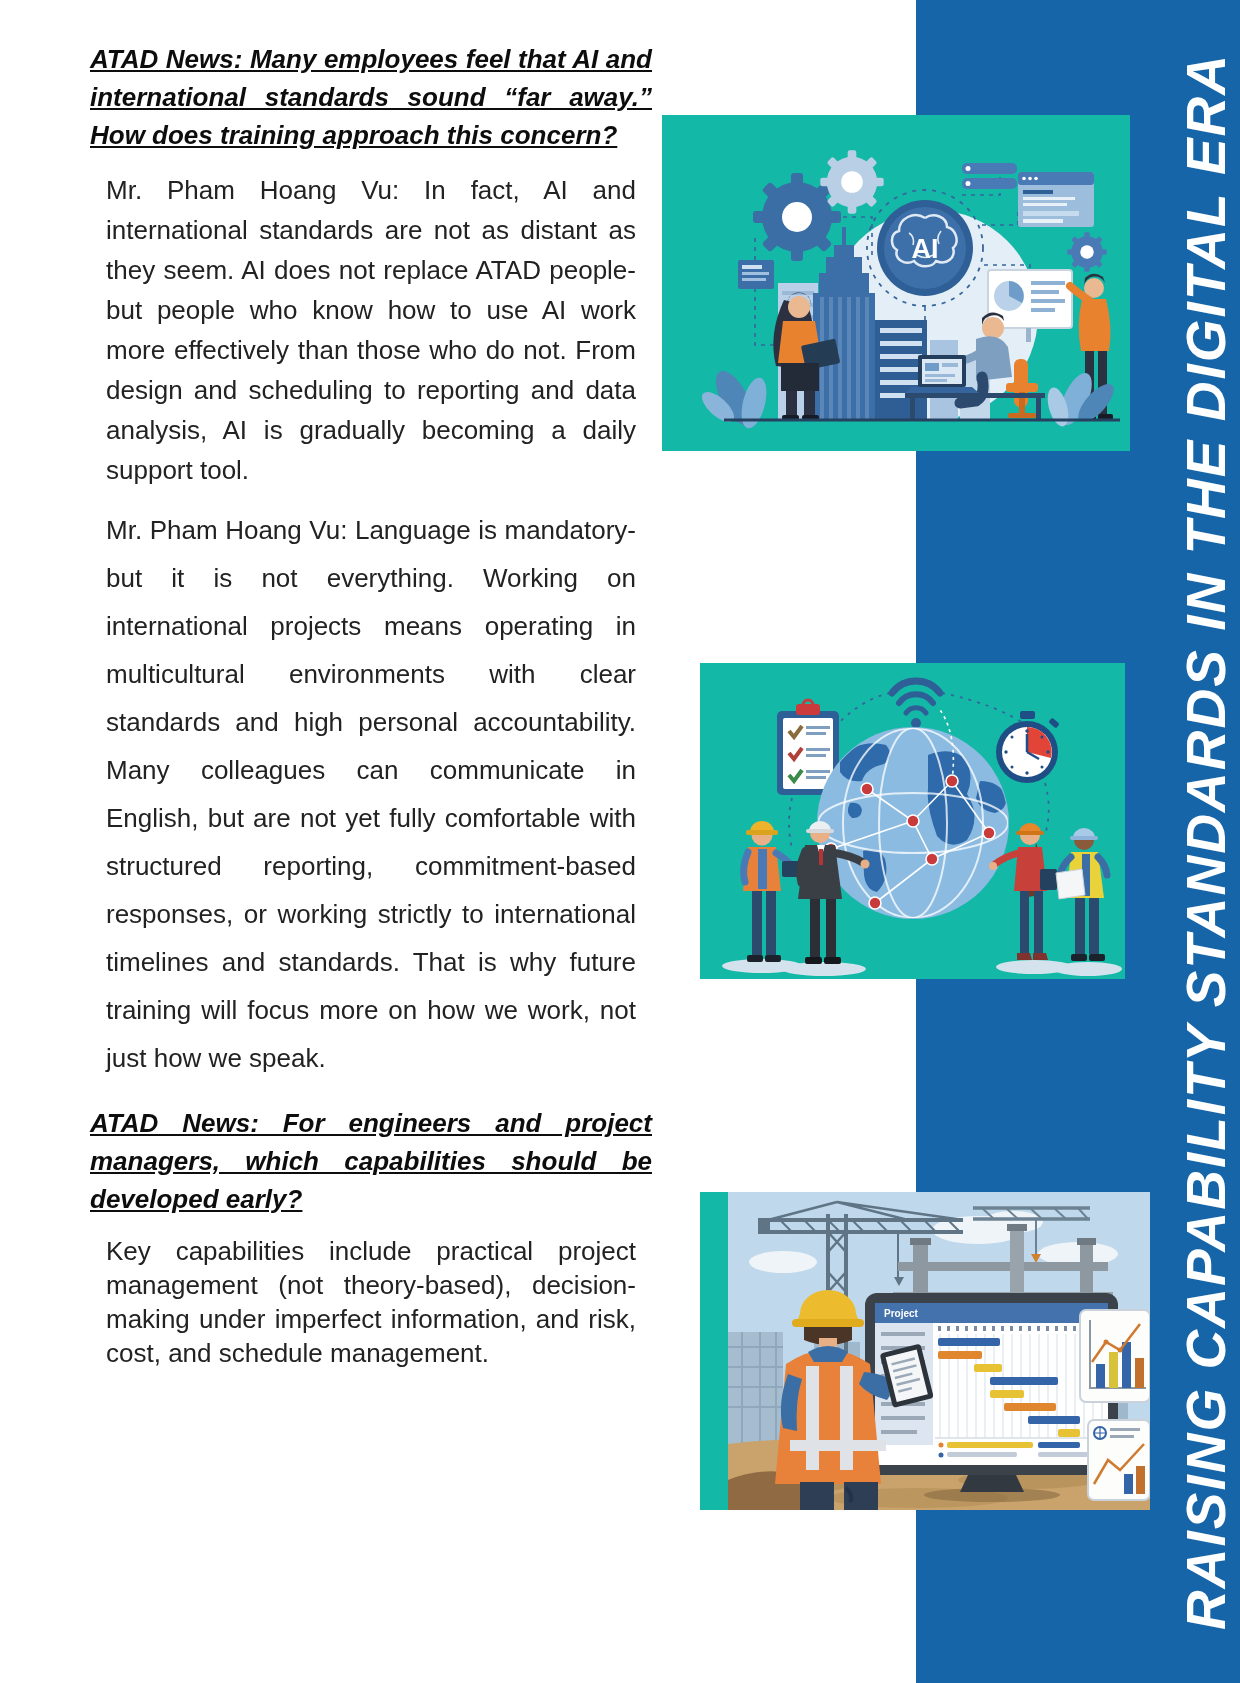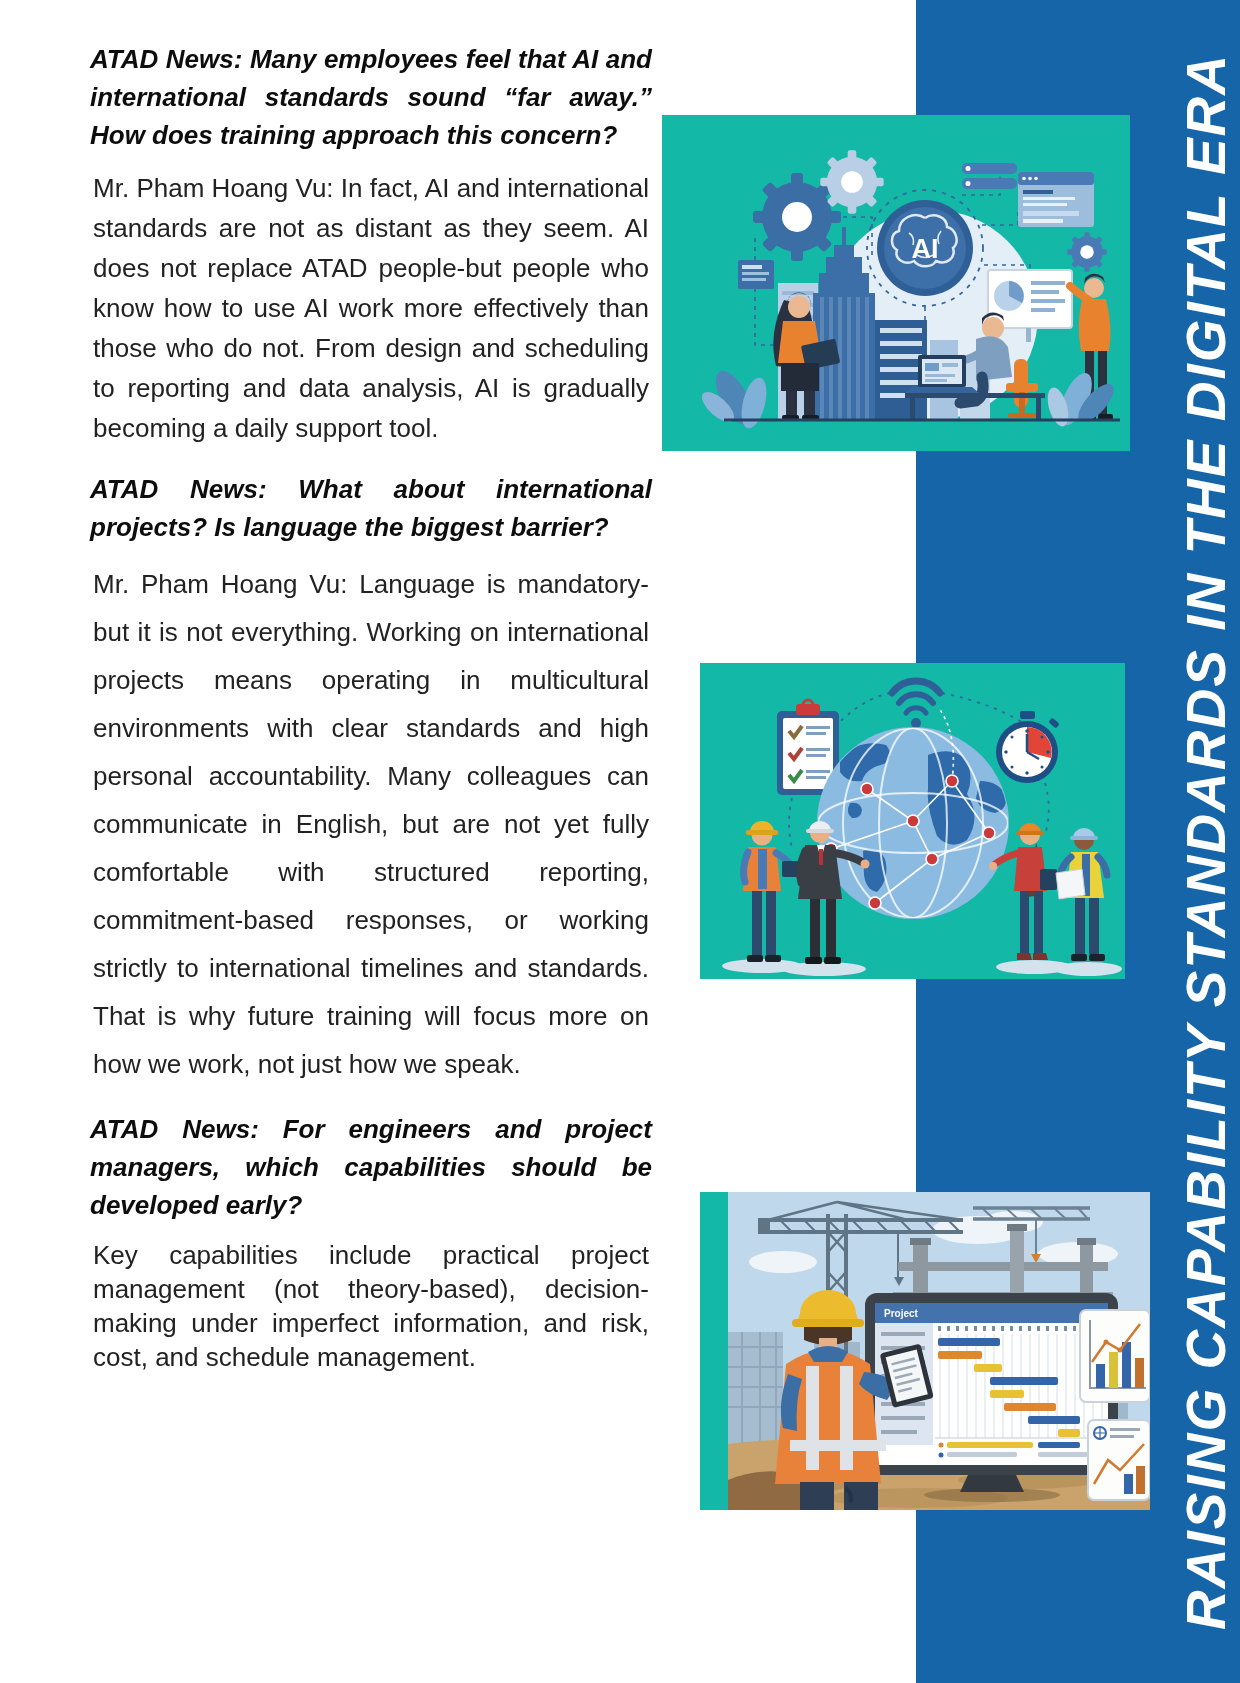--- a/index.html
+++ b/index.html
@@ -11,24 +11,24 @@
   .vtitle{
     position:absolute;top:0;right:2px;height:1683px;
     writing-mode:vertical-rl;transform:rotate(180deg);
     text-align:center;white-space:nowrap;
     color:#ffffff;font-weight:700;font-style:italic;
     font-size:55px;line-height:64px;letter-spacing:2px;
   }
   .text-col{position:absolute;left:90px;top:40px;width:562px;}
   .q{
     font-weight:700;font-style:italic;font-size:26px;line-height:38px;
-    margin:22px 0 14px 0;color:#0d0d0d;text-align:justify;
+    margin:22px 0 14px 0;color:#0d0d0d;text-align:justify;text-decoration:underline;
   }
   .q:first-child{margin-top:0;}
-  .a p{font-size:26px;margin:3px;text-align:justify;color:#222;}
+  .a p{font-size:26px;margin:16px;text-align:justify;color:#222;}
   .a1 p{line-height:40px;}
   .a2 p{line-height:48px;}
   .a3 p{line-height:34px;}
   .illus{position:absolute;background:#14b8a6;}
   .illus svg{display:block;width:100%;height:100%;}
   #illus1{left:662px;top:115px;width:468px;height:336px;}
   #illus2{left:700px;top:663px;width:425px;height:316px;}
   #illus3{left:700px;top:1192px;width:422px;height:318px;padding-left:28px;}
 </style>
 </head>
@@ -36,21 +36,20 @@
 
 <div class="blue-band"></div>
 <div class="vtitle">RAISING CAPABILITY STANDARDS IN THE DIGITAL ERA</div>
 
 <div class="text-col">
   <div class="q">ATAD News: Many employees feel that AI and international standards sound “far away.” How does training approach this concern?</div>
   <div class="a a1">
     <p>Mr. Pham Hoang Vu: In fact, AI and international standards are not as distant as they seem. AI does not replace ATAD people-but people who know how to use AI work more effectively than those who do not. From design and scheduling to reporting and data analysis, AI is gradually becoming a daily support tool.</p>
   </div>
 
-  <div class="q">ATAD News: What about international projects? Is language the biggest barrier?</div>
   <div class="a a2">
     <p>Mr. Pham Hoang Vu:  Language is mandatory-but it is not everything. Working on international projects means operating in multicultural environments with clear standards and high personal accountability. Many colleagues can communicate in English, but are not yet fully comfortable with structured reporting, commitment-based responses, or working strictly to international timelines and standards.  That is why future training will focus more on how we work, not just how we speak.</p>
   </div>
 
   <div class="q">ATAD News: For engineers and project managers, which capabilities should be developed early?</div>
   <div class="a a3">
     <p>Key capabilities include practical project management (not theory-based), decision-making under imperfect information, and risk, cost, and schedule management.</p>
 
   </div>
 </div>

